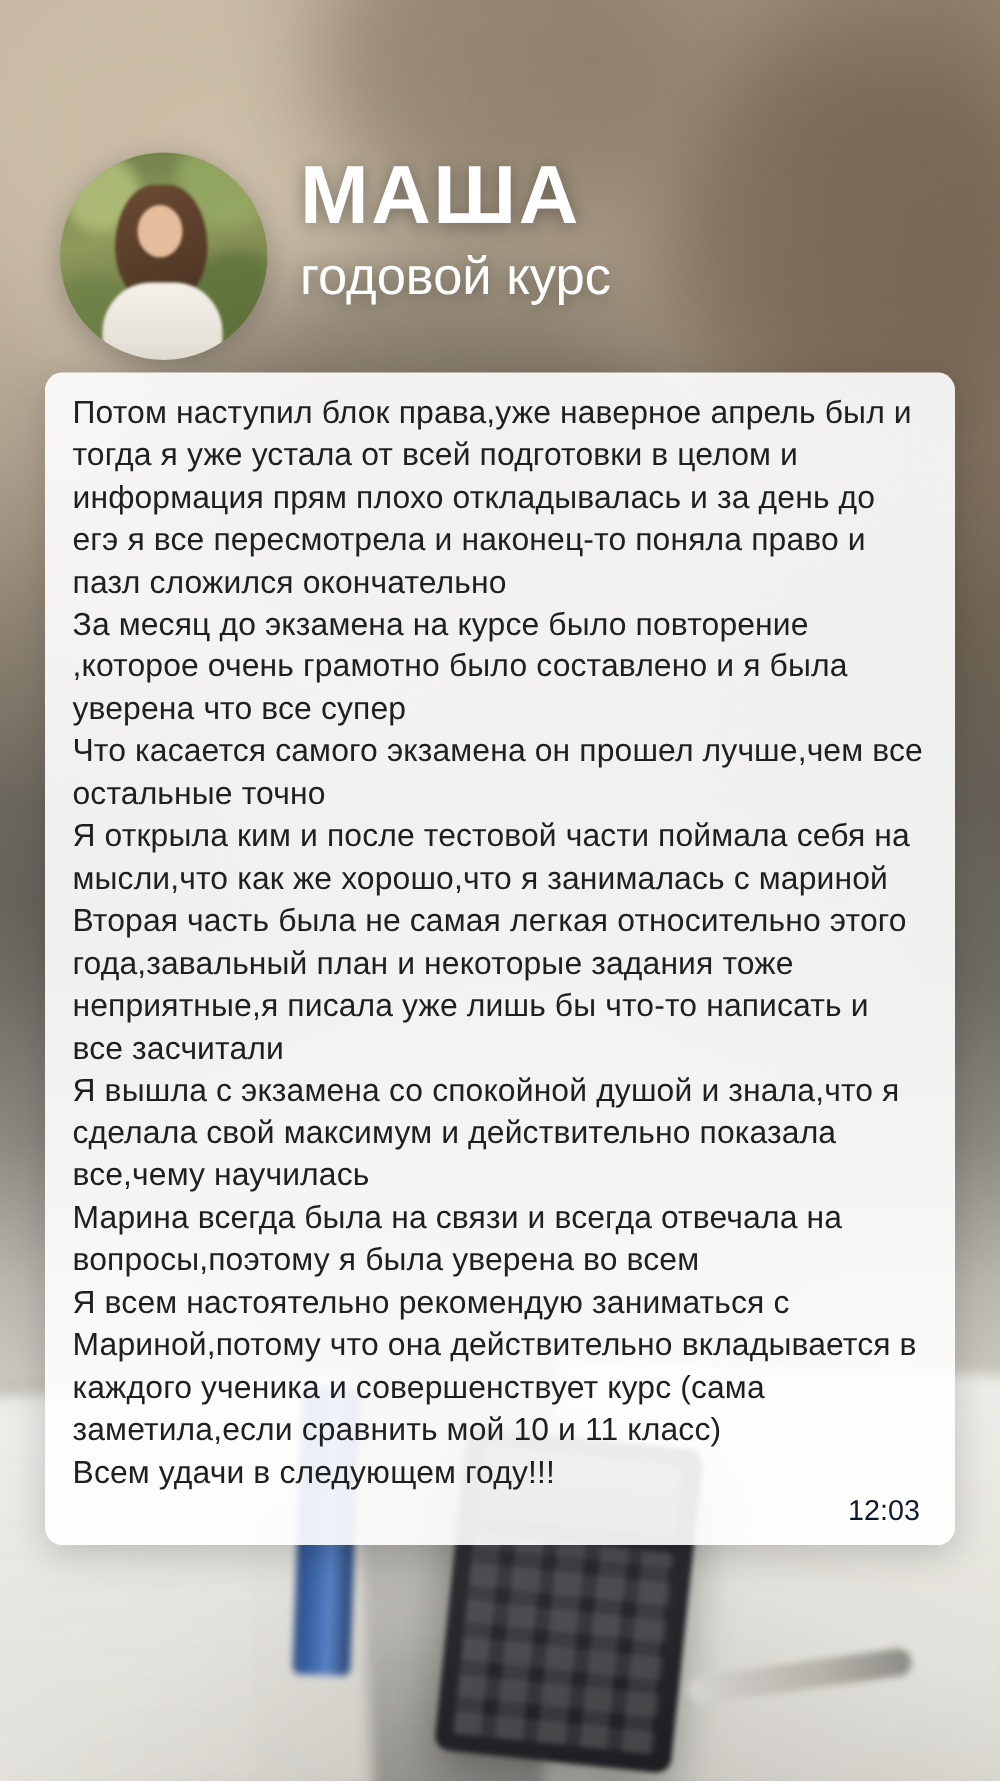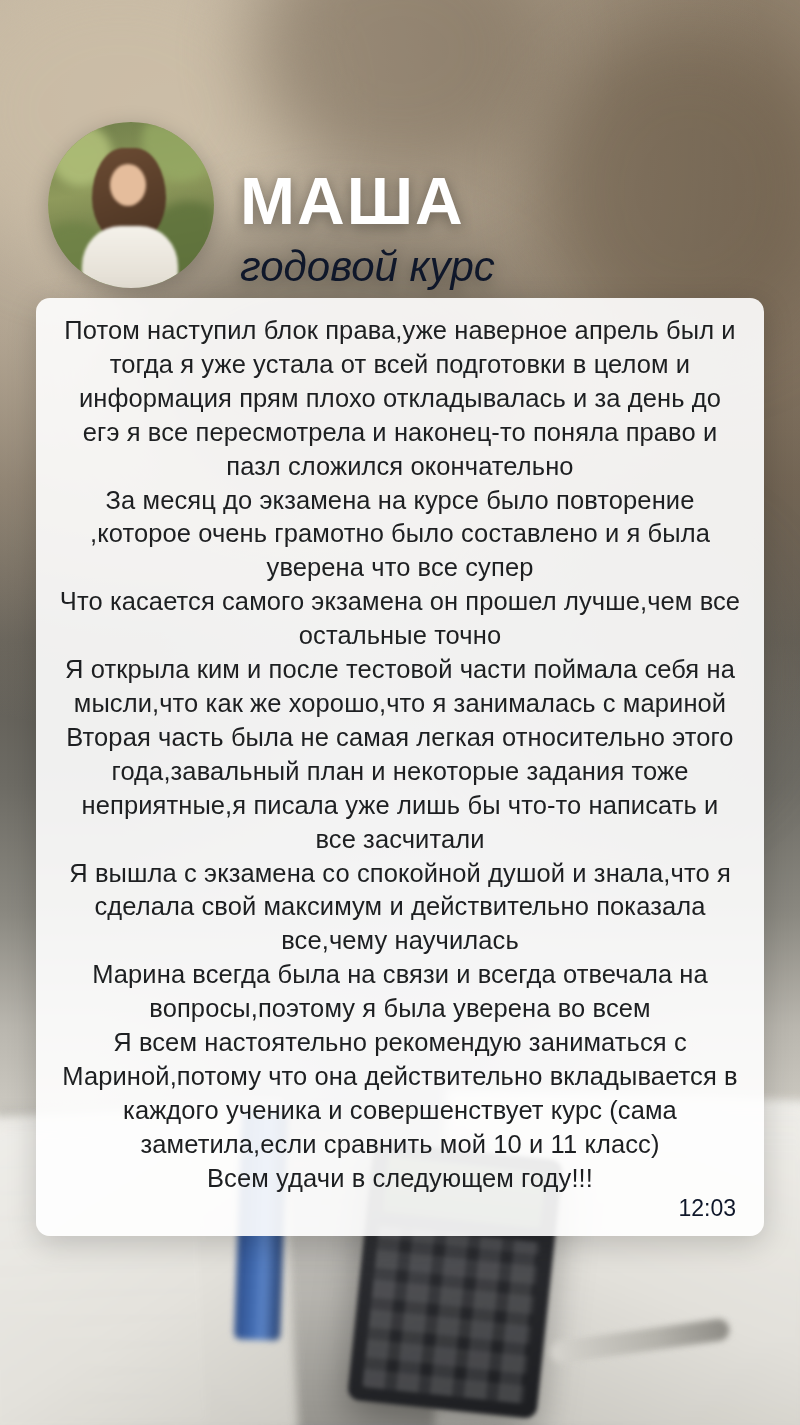--- a/index.html
+++ b/index.html
@@ -131,21 +131,21 @@
     filter: blur(3px);
     transform: rotate(-2deg);
   }
 
   
   .header {
     position: absolute;
     left: 48px;
     top: 122px;
     display: flex;
-    align-items: flex-end;
+    align-items: flex-start;
     gap: 26px;
     z-index: 5;
   }
   .avatar {
     width: 166px;
     height: 166px;
     border-radius: 50%;
     overflow: hidden;
     position: relative;
     background: linear-gradient(170deg,#6f7e4a 0%, #8f9a5c 40%, #4f5d34 100%);
@@ -192,26 +192,25 @@
     line-height: 1;
   }
   .title-main {
     color: #ffffff;
     font-size: 66px;
     font-weight: 700;
     letter-spacing: 2px;
     text-shadow: 0 3px 14px rgba(0,0,0,.35);
   }
   .title-sub {
-    color: #0f172a;
+    color: #ffffff;
     font-size: 42px;
     font-weight: 400;
     margin-top: 12px;
     text-shadow: 0 3px 14px rgba(0,0,0,.35);
-    font-style: italic;
   }
 
   
   .bubble {
     position: absolute;
     left: 36px;
     top: 298px;
     width: 728px;
     background: rgba(255,255,255,0.90);
     border-radius: 14px;
@@ -220,21 +219,20 @@
     z-index: 6;
     box-shadow: 0 8px 30px rgba(0,0,0,.18);
   }
   .bubble p {
     margin: 0;
     color: #1d1f21;
     font-size: 25.5px;
     line-height: 1.33;
     letter-spacing: 0.1px;
     white-space: pre-wrap;
-    text-align: center;
   }
   .time {
     position: absolute;
     right: 28px;
     bottom: 14px;
     color: #0f172a;
     font-size: 23px;
   }
   .bubble-body { padding-bottom: 26px; }
 </style>

